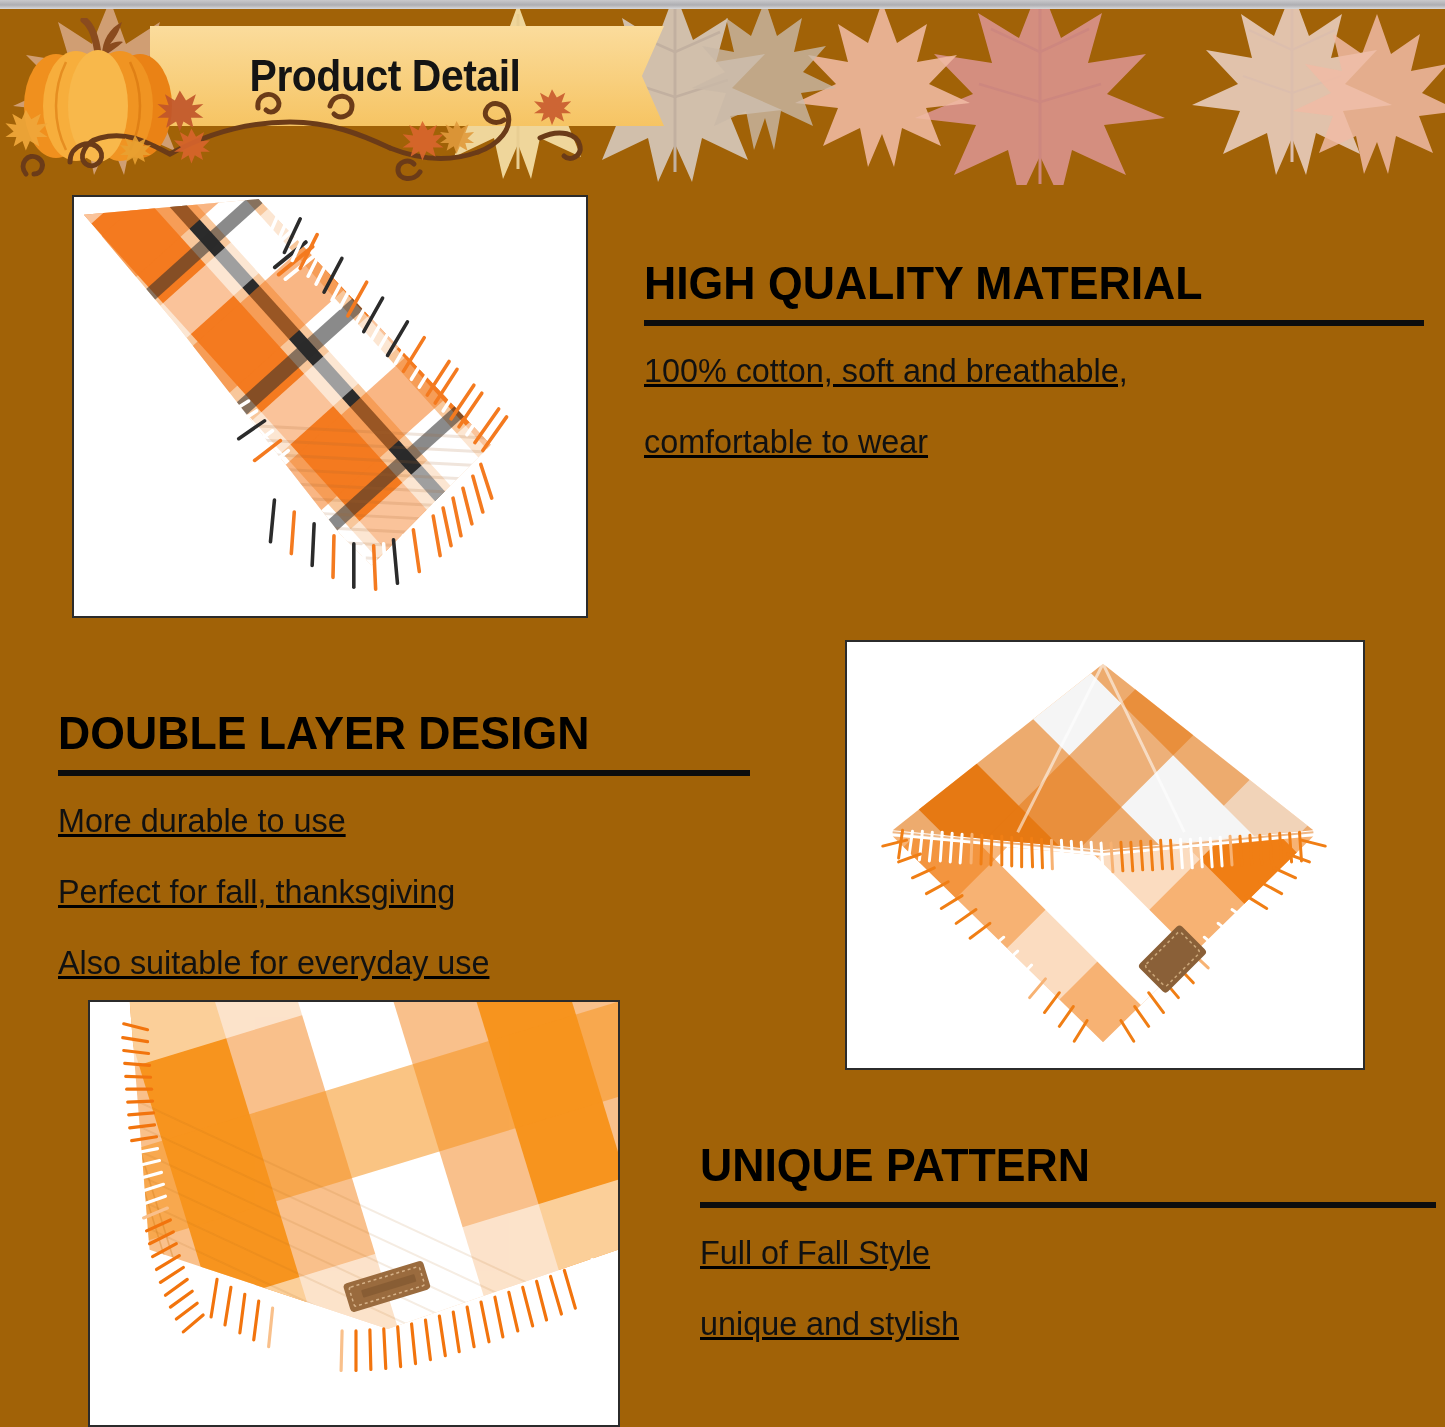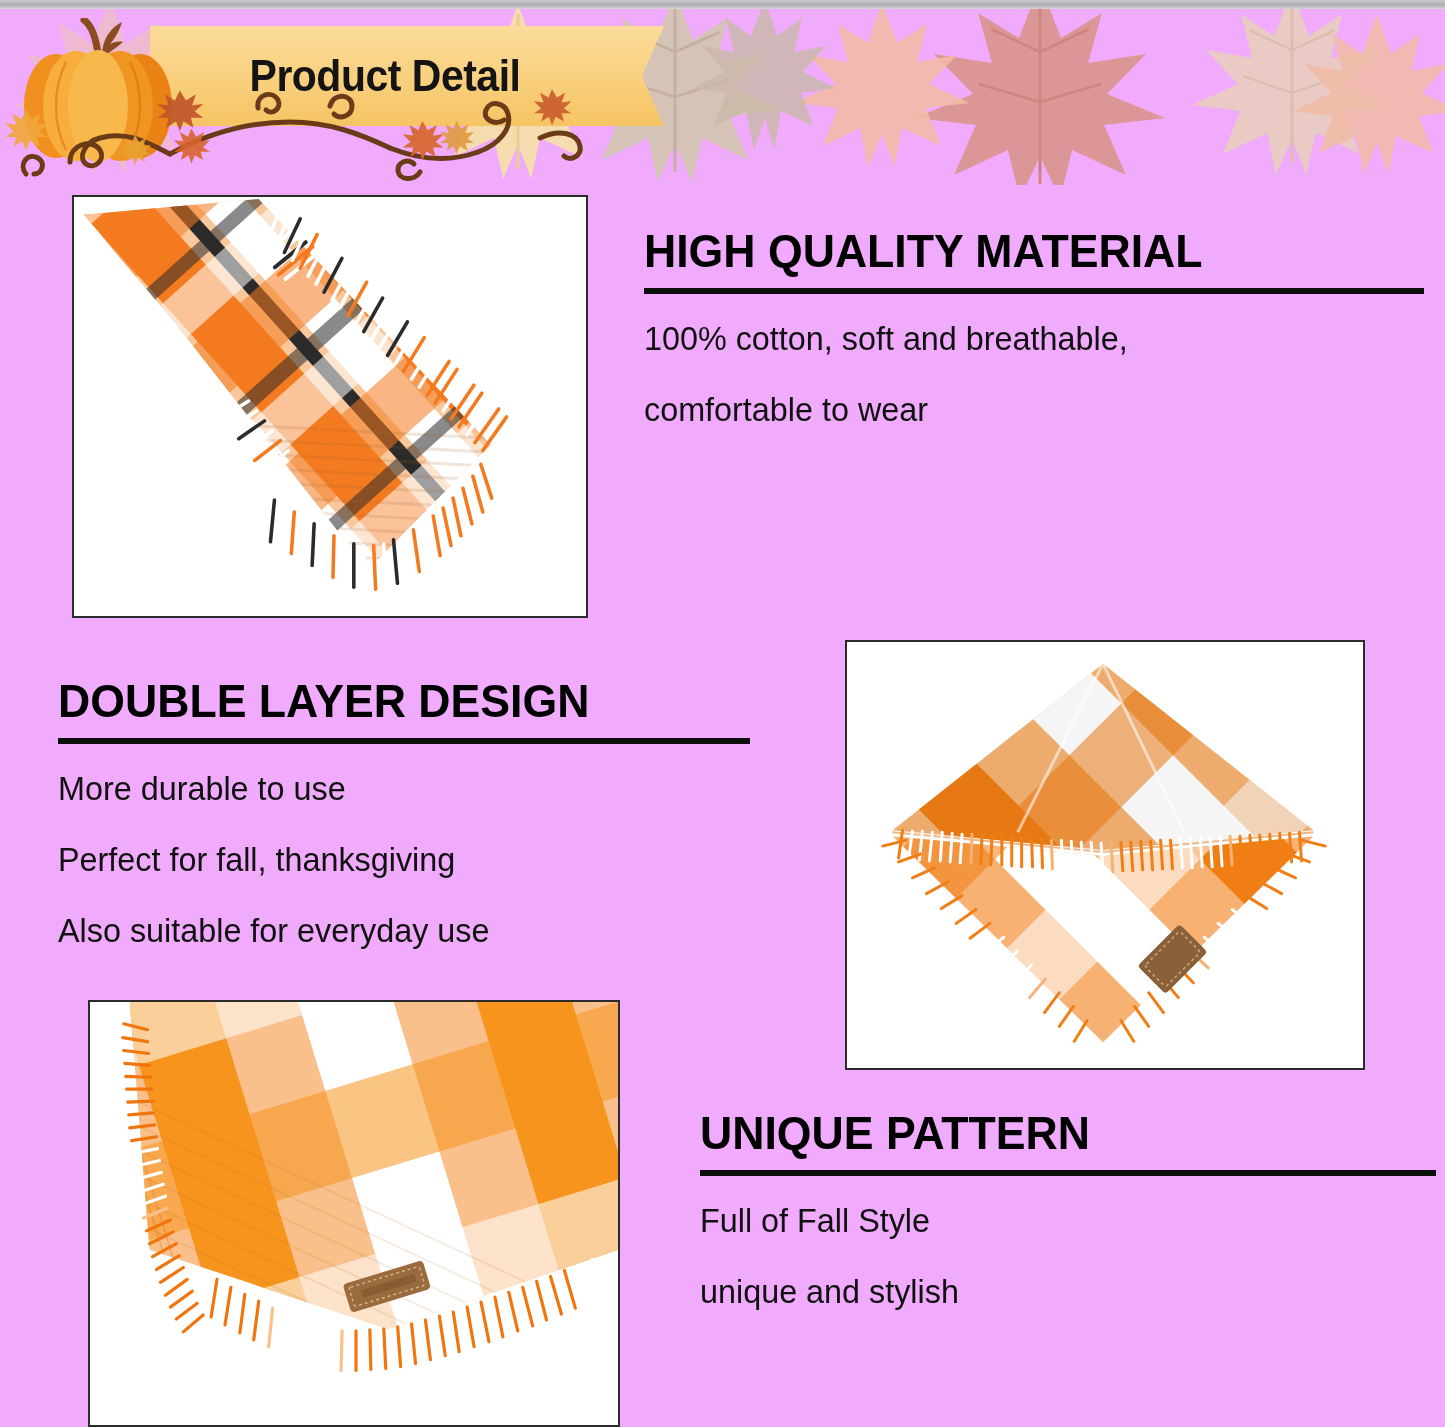--- a/index.html
+++ b/index.html
@@ -7,21 +7,21 @@
     padding: 0;
     background: #ffffff;
   }
   body {
     font-family: "Liberation Sans", sans-serif;
   }
   #page {
     position: relative;
     width: 1445px;
     height: 1427px;
-    background: #f0abfc;
+    background: #a16207;
     overflow: hidden;
   }
 
   
   .header-band {
     position: absolute;
     left: 0; top: 0;
     width: 1445px;
     height: 185px;
     overflow: hidden;
@@ -92,38 +92,38 @@
     overflow: hidden;
     box-sizing: border-box;
   }
   #photo-scarf-detail { left: 72px;  top: 195px;  width: 516px; height: 423px; }
   #photo-bandana-folded { left: 845px; top: 640px; width: 520px; height: 430px; }
   #photo-bandana-flat { left: 88px;  top: 1000px; width: 532px; height: 427px; }
 
   .photo svg { display: block; width: 100%; height: 100%; }
 
   
-  .feature { position: absolute; }
+  .feature { position: absolute; margin-top: 32px; }
   .feature-heading {
     font-size: 46px;
     font-weight: bold;
     color: #000000;
     letter-spacing: 0px;
     line-height: 1.0;
     font-family: "Liberation Sans Narrow","Liberation Sans", sans-serif;
     transform: scaleX(0.97);
     transform-origin: left center;
     white-space: nowrap;
   }
   .feature-rule {
     height: 6px;
     background: #0d0d0d;
     margin-top: 14px;
   }
-  .feature-body { margin-top: 28px; }
+  .feature-body { margin-top: 28px; text-decoration: underline; }
   .feature-line {
     font-size: 33px;
     color: #111111;
     line-height: 1.0;
     margin-bottom: 38px;
     font-family: "Liberation Sans Narrow","Liberation Sans", sans-serif;
     transform: scaleX(0.98);
     transform-origin: left center;
     white-space: nowrap;
   }

